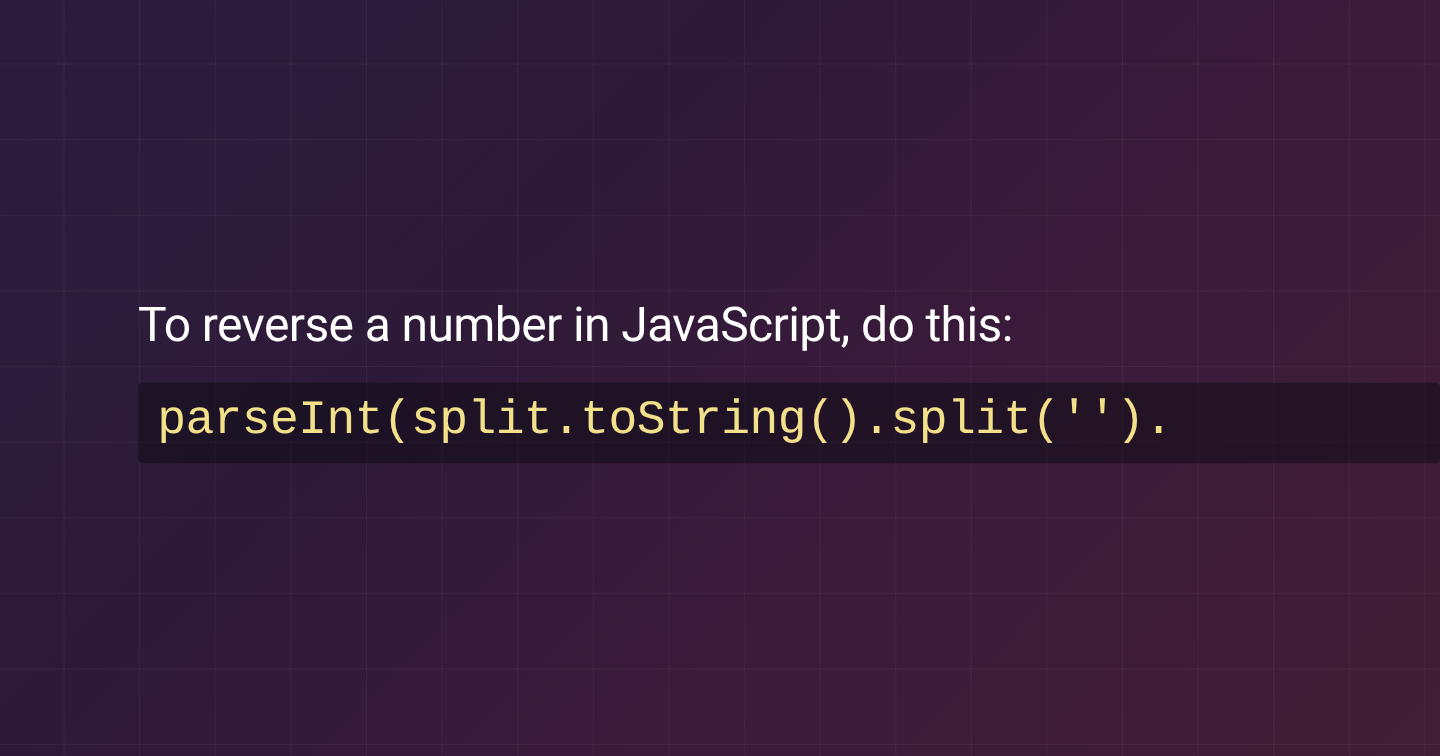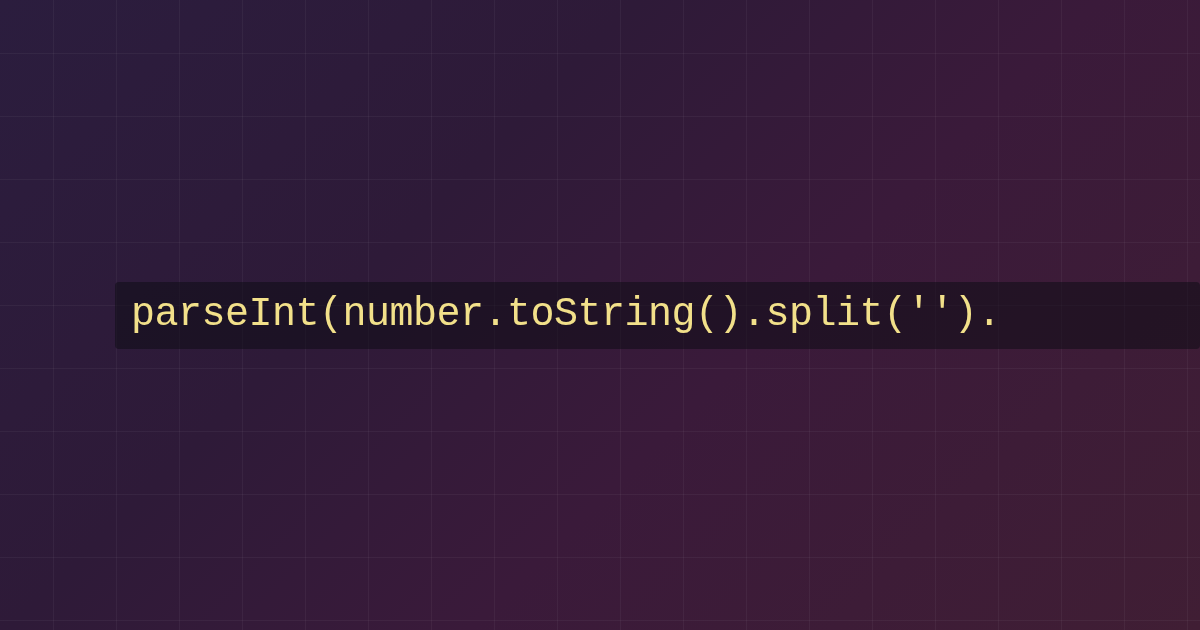--- a/index.html
+++ b/index.html
@@ -79,16 +79,17 @@
       white-space: nowrap;
     }
   </style>
 </head>
 <body>
 
 <div class="background"></div>
 <div class="grid-overlay"></div>
 
 <div class="content">
+  <div class="description">To reverse a number in JavaScript, do this:</div>
   <div class="code-block">
-    <span class="code-text">parseInt(number.toString().split('').</span>
+    <span class="code-text">parseInt(split.toString().split('').</span>
   </div>
 </div>
 
 </body></html>

